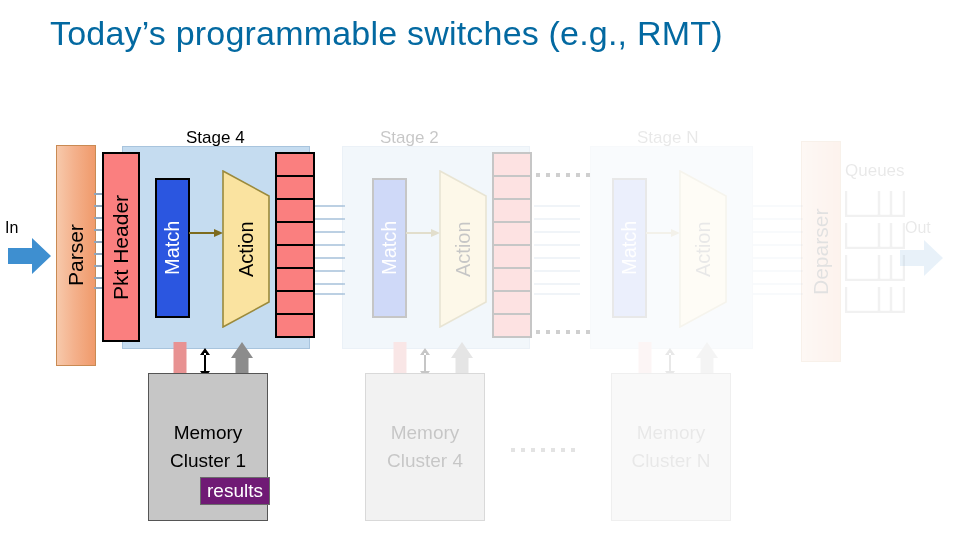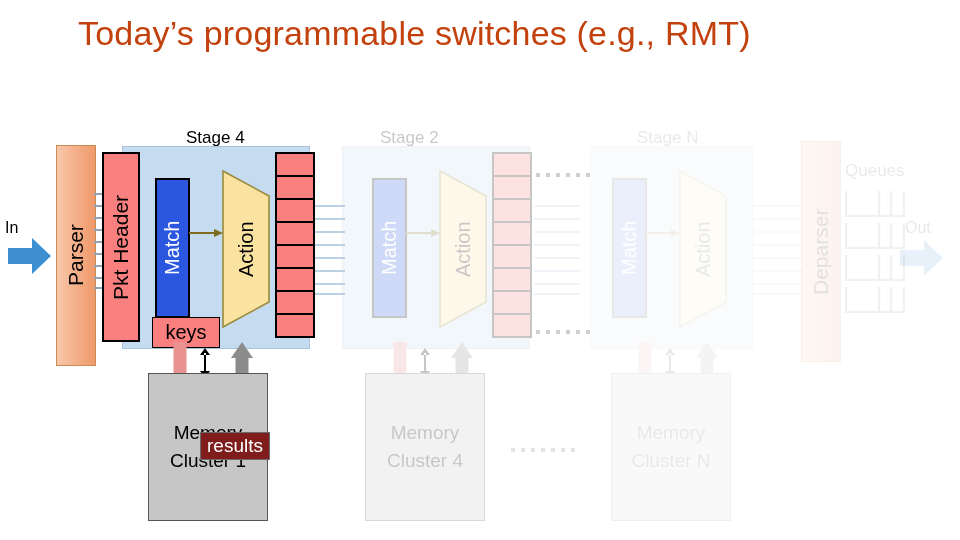--- a/index.html
+++ b/index.html
@@ -3,21 +3,21 @@
 <meta charset="utf-8">
 <style>
   html,body{margin:0;padding:0;background:#fff;}
   body{width:960px;height:540px;overflow:hidden;
        font-family:"Liberation Sans","DejaVu Sans",sans-serif;color:#000;}
   #canvas{position:relative;width:960px;height:540px;background:#fff;}
 
   .t{position:absolute;white-space:nowrap;}
 
   
-  #title{left:50px;top:14px;font-size:34px;letter-spacing:.2px;color:#c2410c;margin-left:28px;}
+  #title{left:50px;top:14px;font-size:34px;letter-spacing:.2px;color:#0369a1;}
 
   
   .box{position:absolute;box-sizing:border-box;}
   .vtext{position:absolute;writing-mode:vertical-rl;transform:rotate(180deg);
          display:flex;align-items:center;justify-content:center;white-space:nowrap;}
 
   
   .parser{background:linear-gradient(to right,#f7c9ab 0%,#f4b18c 45%,#f09a6b 100%);
           border:1px solid #c98a53;}
   .parser .vtext{inset:0;font-size:21px;color:#000;}
@@ -48,22 +48,22 @@
   .keys{background:#fa7f7f;border:1px solid #000;display:flex;
         align-items:center;justify-content:center;font-size:20px;color:#000;}
 
   
   .memcluster{background:#c6c6c6;border:1px solid #555;}
   .memcluster .lbl{position:absolute;left:0;right:0;top:50%;
         transform:translateY(-50%);text-align:center;font-size:19px;
         line-height:1.45;color:#000;}
 
   
-  .results{background:#7f1d1d;border:1px solid #6b6b6b;color:#fff;
-        display:flex;align-items:center;justify-content:center;font-size:19px;}
+  .results{background:#701a75;border:1px solid #6b6b6b;color:#fff;
+        display:flex;align-items:center;justify-content:center;font-size:19px;margin-top:45px;}
 
   
   .inlabel{font-size:16px;color:#000;}
   .outlabel{font-size:16px;}
 
   
   .queueslabel{font-size:17px;}
 
   
   .dots{position:absolute;display:flex;gap:6px;align-items:center;}
@@ -141,23 +141,20 @@
     <div style="position:absolute;left:0;top:0;width:30px;height:2px;background:#bcd0e3;"></div>
     <div style="position:absolute;left:0;top:13px;width:30px;height:2px;background:#bcd0e3;"></div>
     <div style="position:absolute;left:0;top:26px;width:30px;height:2px;background:#bcd0e3;"></div>
     <div style="position:absolute;left:0;top:39px;width:30px;height:2px;background:#bcd0e3;"></div>
     <div style="position:absolute;left:0;top:52px;width:30px;height:2px;background:#bcd0e3;"></div>
     <div style="position:absolute;left:0;top:65px;width:30px;height:2px;background:#bcd0e3;"></div>
     <div style="position:absolute;left:0;top:78px;width:30px;height:2px;background:#bcd0e3;"></div>
     <div style="position:absolute;left:0;top:88px;width:30px;height:2px;background:#bcd0e3;"></div>
   </div>
 
-  <div class="box keys" style="left:152px;top:317px;width:68px;height:31px;">
-    <span>keys</span>
-  </div>
 
   <svg class="box" style="left:160px;top:342px;width:110px;height:80px;" viewBox="0 0 110 80">
     <path d="M20 0 V46 a24 24 0 0 0 24 24 H58" stroke="#e89292" stroke-width="13" fill="none" stroke-linecap="butt"></path>
   </svg>
 
   <svg class="box" style="left:160px;top:342px;width:110px;height:80px;" viewBox="0 0 110 80">
     <path d="M44 70 H58 a24 24 0 0 0 24 -24 V16" stroke="#8c8c8c" stroke-width="13" fill="none"></path>
     <path d="M82 0 L71 16 L93 16 Z" fill="#8c8c8c"></path>
   </svg>
 

